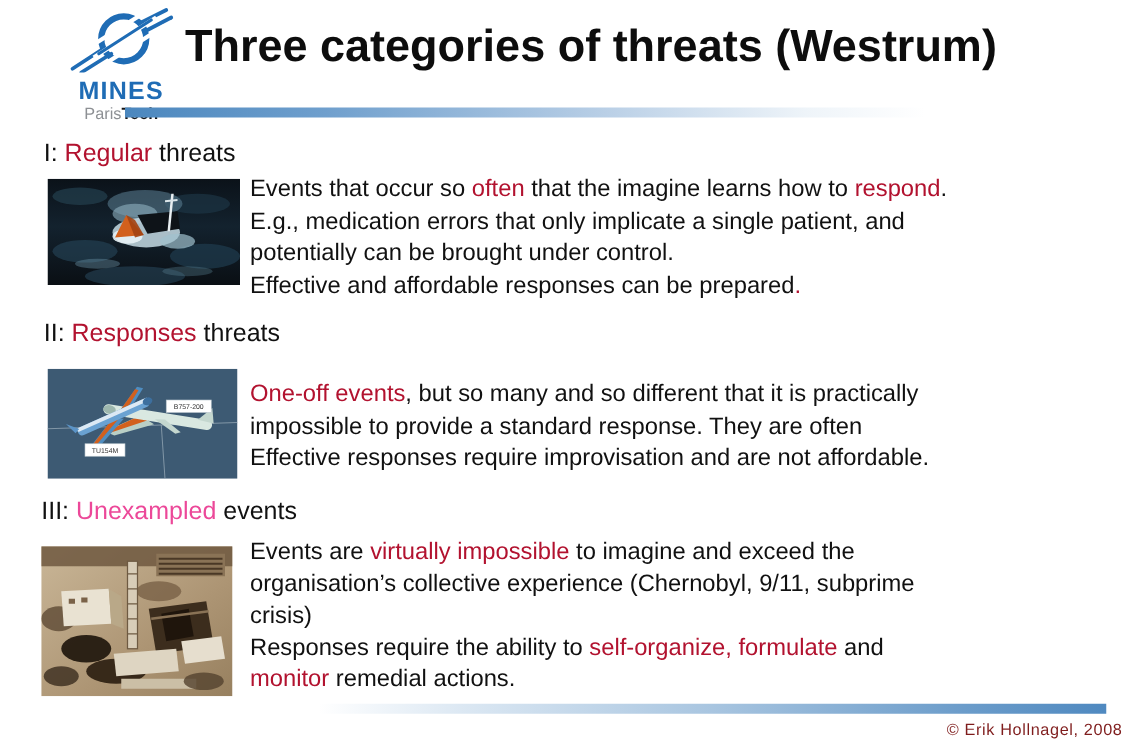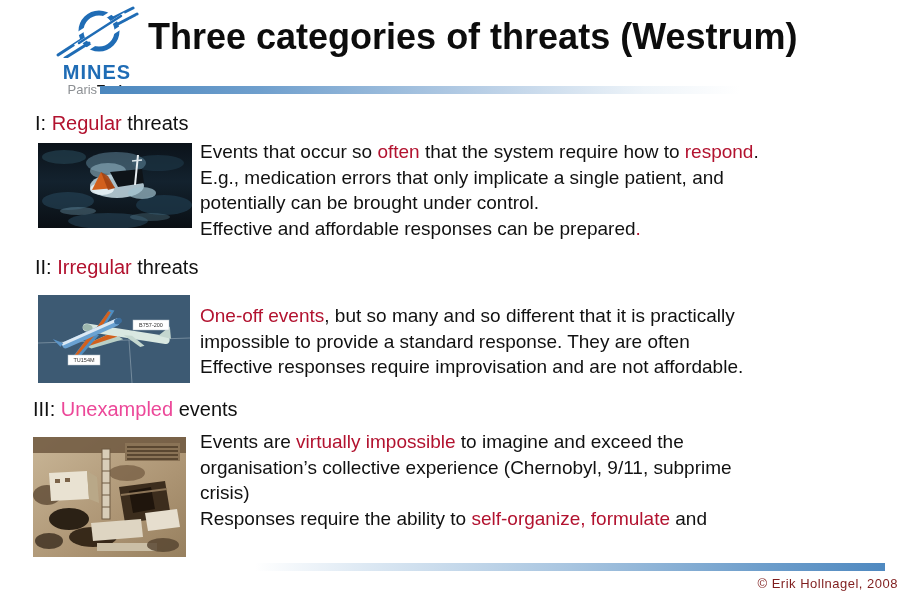--- a/index.html
+++ b/index.html
@@ -94,27 +94,27 @@
       <polygon points="72,29 104,26 106,40 80,44" fill="#0e1318"></polygon>
       <polygon points="54,47 63,29 77,45" fill="#d2601d"></polygon>
       <polygon points="63,29 70,33 77,45 70,47" fill="#a34312" opacity="0.9"></polygon>
       <line x1="100" y1="12" x2="97" y2="42" stroke="#e9eff2" stroke-width="2"></line>
       <line x1="94" y1="18" x2="104" y2="17" stroke="#dce6ea" stroke-width="1.5"></line>
       <ellipse cx="40" cy="68" rx="18" ry="4" fill="#6f97a9" opacity="0.4"></ellipse>
       <ellipse cx="112" cy="74" rx="20" ry="4" fill="#5c8496" opacity="0.35"></ellipse>
     </svg>
   </figure>
   <div class="body-text b1">
-      <div><span>Events that occur so </span><span style="color: rgb(178, 18, 47);">often</span><span> that the system require how to </span><span style="color: rgb(178, 18, 47);">respond</span><span>.</span></div>
+      <div><span>Events that occur so </span><span style="color: rgb(178, 18, 47);">often</span><span> that the imagine learns how to </span><span style="color: rgb(178, 18, 47);">respond</span><span>.</span></div>
       <div><span>E.g., medication errors that only implicate a single patient, and</span></div>
       <div><span>potentially can be brought under control.</span></div>
       <div><span>Effective and affordable responses can be prepared</span><span style="color: rgb(178, 18, 47);">.</span></div>
     </div>
 
-  <h2 class="sec-heading h2"><span>II: </span><span style="color: rgb(178, 18, 47);">Irregular</span><span> threats</span></h2>
+  <h2 class="sec-heading h2"><span>II: </span><span style="color: rgb(178, 18, 47);">Responses</span><span> threats</span></h2>
   <figure class="fig f2">
     <svg width="152" height="88" viewBox="0 0 152 88">
       <rect width="152" height="88" fill="#3d5a73"></rect>
       <polyline points="0,48 91,45 152,43" fill="none" stroke="#93a6b4" stroke-width="0.8" opacity="0.8"></polyline>
       <line x1="91" y1="45" x2="94" y2="88" stroke="#93a6b4" stroke-width="0.8" opacity="0.8"></line>
 
       <g transform="rotate(9 90 40)">
         <polygon points="74,40 48,57 56,59 86,45" fill="#b9cfc6"></polygon>
         <polygon points="74,40 50,56 53,57 80,43" fill="#d2601d"></polygon>
         <rect x="44" y="35" width="88" height="8" rx="4" fill="#d9e8e1"></rect>
@@ -197,18 +197,19 @@
       <rect x="64" y="106" width="60" height="8" fill="#cbbfa6"></rect>
       <ellipse cx="130" cy="108" rx="16" ry="7" fill="#54422e" opacity="0.8"></ellipse>
       <ellipse cx="16" cy="104" rx="14" ry="8" fill="#3a2c1e" opacity="0.8"></ellipse>
     </svg>
   </figure>
   <div class="body-text b3">
       <div><span>Events are </span><span style="color: rgb(178, 18, 47);">virtually impossible</span><span> to imagine and exceed the</span></div>
       <div><span>organisation’s collective experience (Chernobyl, 9/11, subprime</span></div>
       <div><span>crisis)</span></div>
       <div><span>Responses require the ability to </span><span style="color: rgb(178, 18, 47);">self-organize,</span><span> </span><span style="color: rgb(178, 18, 47);">formulate</span><span> and</span></div>
+      <div><span style="color: rgb(178, 18, 47);">monitor</span><span> remedial actions.</span></div>
     </div>
 
   <div class="bottom-bar"></div>
   <div class="copyright">© Erik Hollnagel, 2008</div>
 
 </div>
 
 </body></html>

